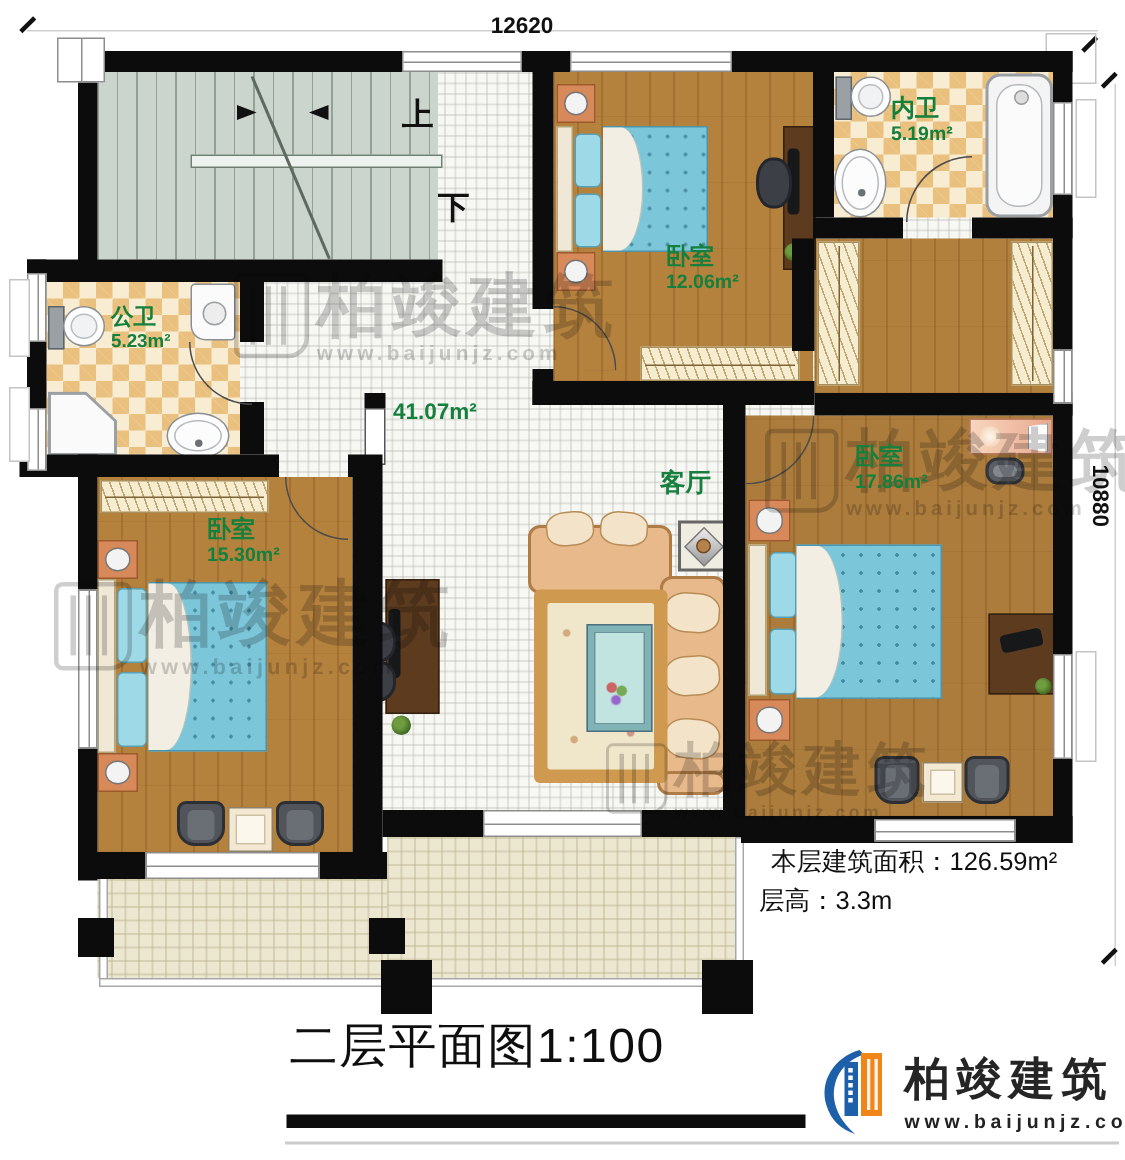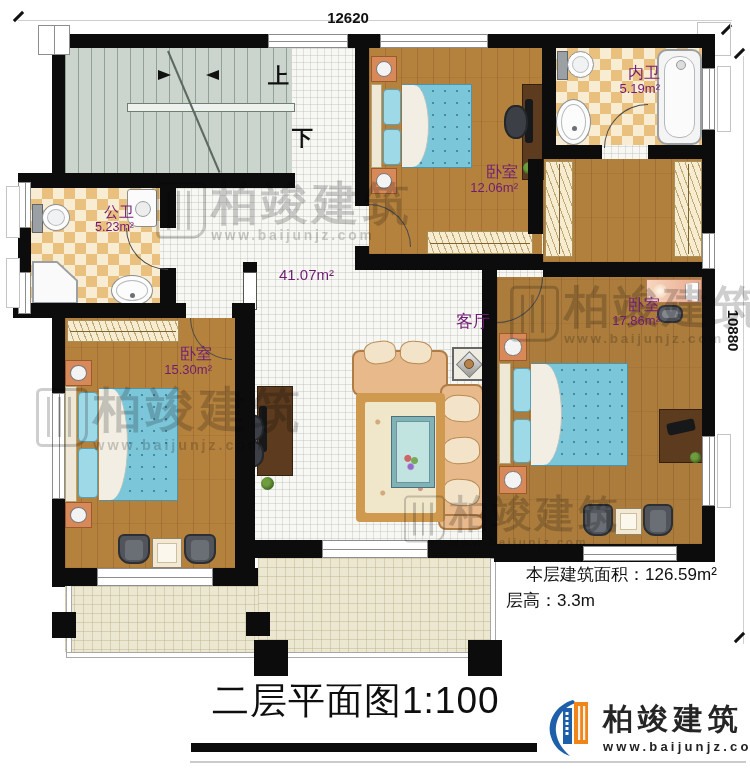--- a/index.html
+++ b/index.html
@@ -15,21 +15,21 @@
   .floor-check{position:absolute;background-color:#f8ecd2;background-image:linear-gradient(45deg,#eac07e 25%,transparent 25%,transparent 75%,#eac07e 75%),linear-gradient(45deg,#eac07e 25%,transparent 25%,transparent 75%,#eac07e 75%);background-position:0 0,11px 11px;background-size:22px 22px;}
   .floor-stair{position:absolute;background-color:#cbd4cd;background-image:repeating-linear-gradient(90deg,rgba(90,110,96,.5) 0 1px,transparent 1px 13px);}
   .floor-balcony{position:absolute;background-color:#ece7d1;background-image:linear-gradient(rgba(186,178,140,.45) 1px,transparent 1px),linear-gradient(90deg,rgba(186,178,140,.45) 1px,transparent 1px);background-size:9px 9px;}
   .rail{position:absolute;background:#fff;border:1px solid #a8a8a8;box-sizing:border-box;}
   .col{position:absolute;background:#0c0c0c;}
   .arc{position:absolute;box-sizing:border-box;}
   .arc.tl{border-radius:100% 0 0 0;border-top:1.6px solid #4b4b4b;border-left:1.6px solid #4b4b4b;}
   .arc.tr{border-radius:0 100% 0 0;border-top:1.6px solid #4b4b4b;border-right:1.6px solid #4b4b4b;}
   .arc.bl{border-radius:0 0 0 100%;border-bottom:1.6px solid #4b4b4b;border-left:1.6px solid #4b4b4b;}
   .arc.br{border-radius:0 0 100% 0;border-bottom:1.6px solid #4b4b4b;border-right:1.6px solid #4b4b4b;}
-  .lbl{position:absolute;text-align:right;font-weight:normal;color:#701a75;line-height:1.15;}
+  .lbl{position:absolute;text-align:left;font-weight:bold;color:#15803d;line-height:1.15;}
   .lbl .nm{font-size:16px;display:block;}
   .lbl .ar{font-size:13px;display:block;}
   .closet{position:absolute;background-color:#f6ecd0;background-image:repeating-linear-gradient(70deg,transparent 0 5px,rgba(150,110,40,.55) 5px 6px);border:1px solid #a8905c;box-sizing:border-box;}
   .closet.rod-h::after{content:"";position:absolute;left:2%;right:2%;top:50%;border-top:1.5px solid #7d6434;}
   .closet.rod-v::after{content:"";position:absolute;top:2%;bottom:2%;left:50%;border-left:1.5px solid #7d6434;}
   .nightstand{position:absolute;background:#d8895a;border:1px solid #9c5a2c;box-sizing:border-box;display:flex;align-items:center;justify-content:center;}
   .nightstand::before{content:"";width:58%;height:58%;border-radius:50%;background:#f3f3f3;border:1.5px solid #777;}
   .bedhead{position:absolute;background:#efe8d6;border:1px solid #b3a478;box-sizing:border-box;}
   .pillow{position:absolute;background:#9ed9e7;border:1px solid #58a0b5;border-radius:4px;box-sizing:border-box;}
   .mattress{position:absolute;background-color:#7cc6da;background-image:radial-gradient(rgba(25,90,115,.55) 1px,transparent 1.4px);background-size:12px 12px;border:1px solid #4e93a8;box-sizing:border-box;}
@@ -80,21 +80,21 @@
   .updown{position:absolute;font-size:21px;font-weight:bold;color:#111;}
   .dim{position:absolute;font-size:15px;font-weight:bold;color:#111;text-align:center;}
   .dimline{position:absolute;background:#cfcfcf;}
   .tick{position:absolute;width:13px;height:3px;background:#111;transform:rotate(-45deg);}
   .wm{position:absolute;display:flex;align-items:flex-start;color:rgba(125,125,125,.38);mix-blend-mode:multiply;pointer-events:none;}
   .wm-icon{width:.95em;height:1.1em;border:.07em solid currentColor;border-radius:.12em .12em .3em .12em;position:relative;margin-right:.12em;transform:translateY(.04em);flex:none;}
   .wm-icon::before{content:"";position:absolute;inset:12% 18%;background:repeating-linear-gradient(90deg,currentColor 0 .07em,transparent .07em .22em);}
   .wm-name{font-weight:bold;letter-spacing:.1em;line-height:1;white-space:nowrap;}
   .wm-url{font-weight:bold;font-size:.30em;letter-spacing:.2em;margin-top:.18em;white-space:nowrap;}
   .info-line{position:absolute;font-size:17px;color:#101010;white-space:nowrap;}
-  .plan-title{position:absolute;font-size:37px;color:#0e0e0e;letter-spacing:1px;white-space:nowrap;margin-left:19px;}
+  .plan-title{position:absolute;font-size:32px;color:#0e0e0e;letter-spacing:1px;white-space:nowrap;}
   .title-bar{position:absolute;background:#0c0c0c;}
   .title-underline{position:absolute;background:#cbcbcb;}
   .brand{position:absolute;display:flex;align-items:center;}
   .brand-name{font-size:30px;font-weight:bold;letter-spacing:5px;color:#252525;line-height:1;}
   .brand-url{font-size:13px;font-weight:bold;letter-spacing:3.2px;color:#222;margin-top:5px;}
 </style>
 </head>
 <body>
 
 <div id="canvas">
@@ -313,21 +313,21 @@
     <span class="nm">卧室</span>
     <span class="ar">17.86m²</span>
   </div>
   <div class="lbl" style="left:262px;top:266px;width:72px;">
     <span class="nm" style="font-size:15px;">41.07m²</span>
   </div>
   <div class="lbl" style="left:440px;top:312px;width:50px;">
     <span class="nm" style="font-size:17px;">客厅</span>
   </div>
 
-  <div class="info-line" style="left:526px;top:563px;">
+  <div class="info-line" style="left:514px;top:563px;">
     <span>本层建筑面积：</span><span>126.59m²</span>
   </div>
   <div class="info-line" style="left:506px;top:589px;">
     <span>层高：</span><span>3.3m</span>
   </div>
 
   <div class="plan-title" style="left:193px;top:676px;">
     <span>二层平面图</span><span>1:100</span>
   </div>
   <div class="title-bar" style="left:191px;top:743px;width:346px;height:9px;"></div>

